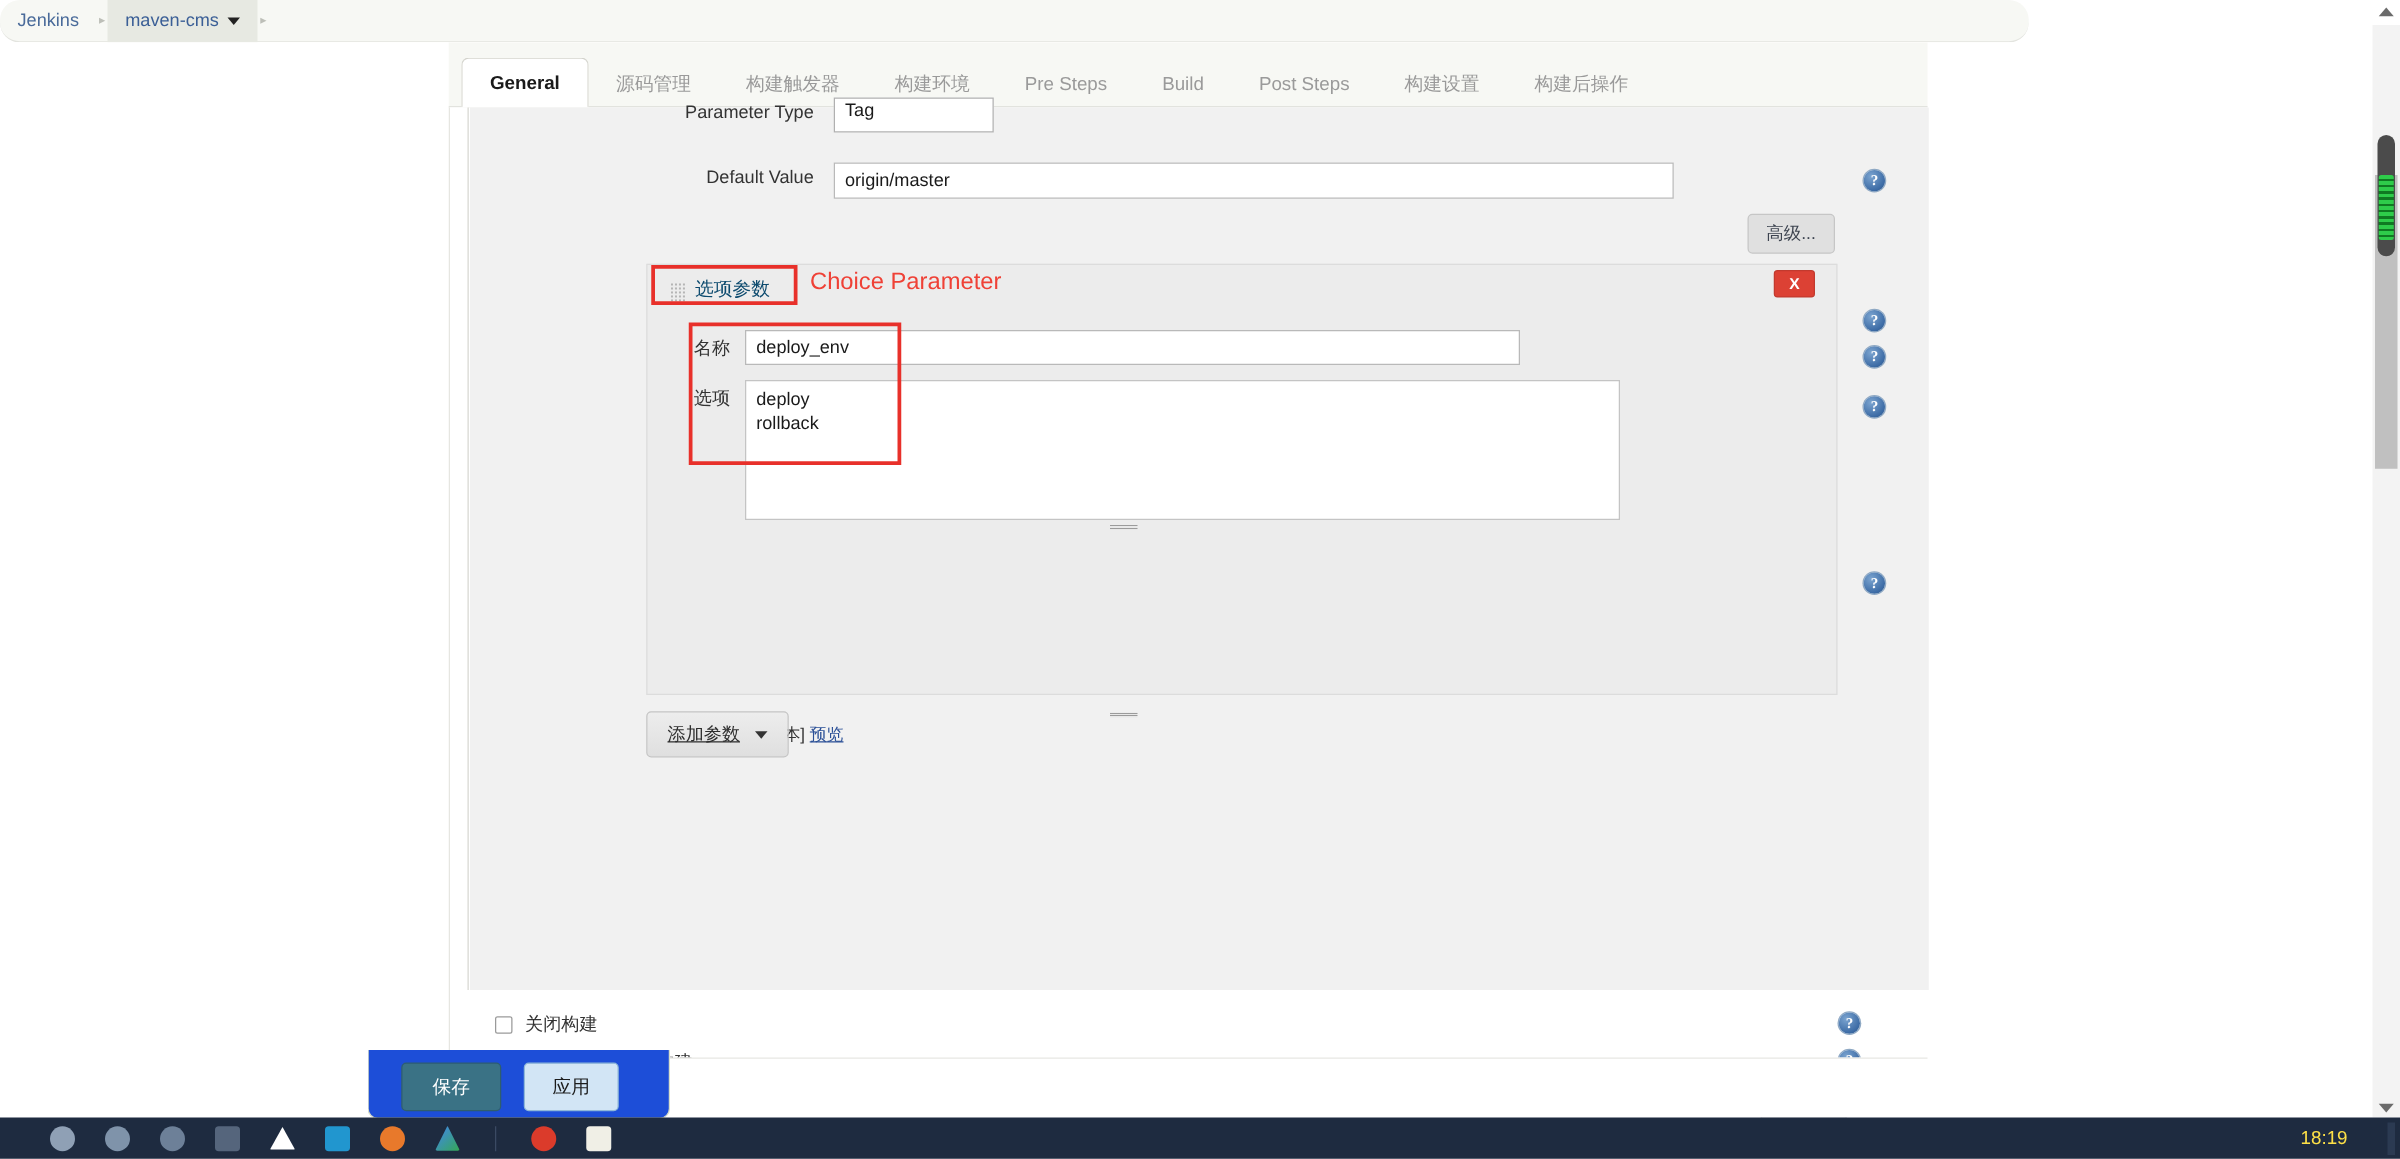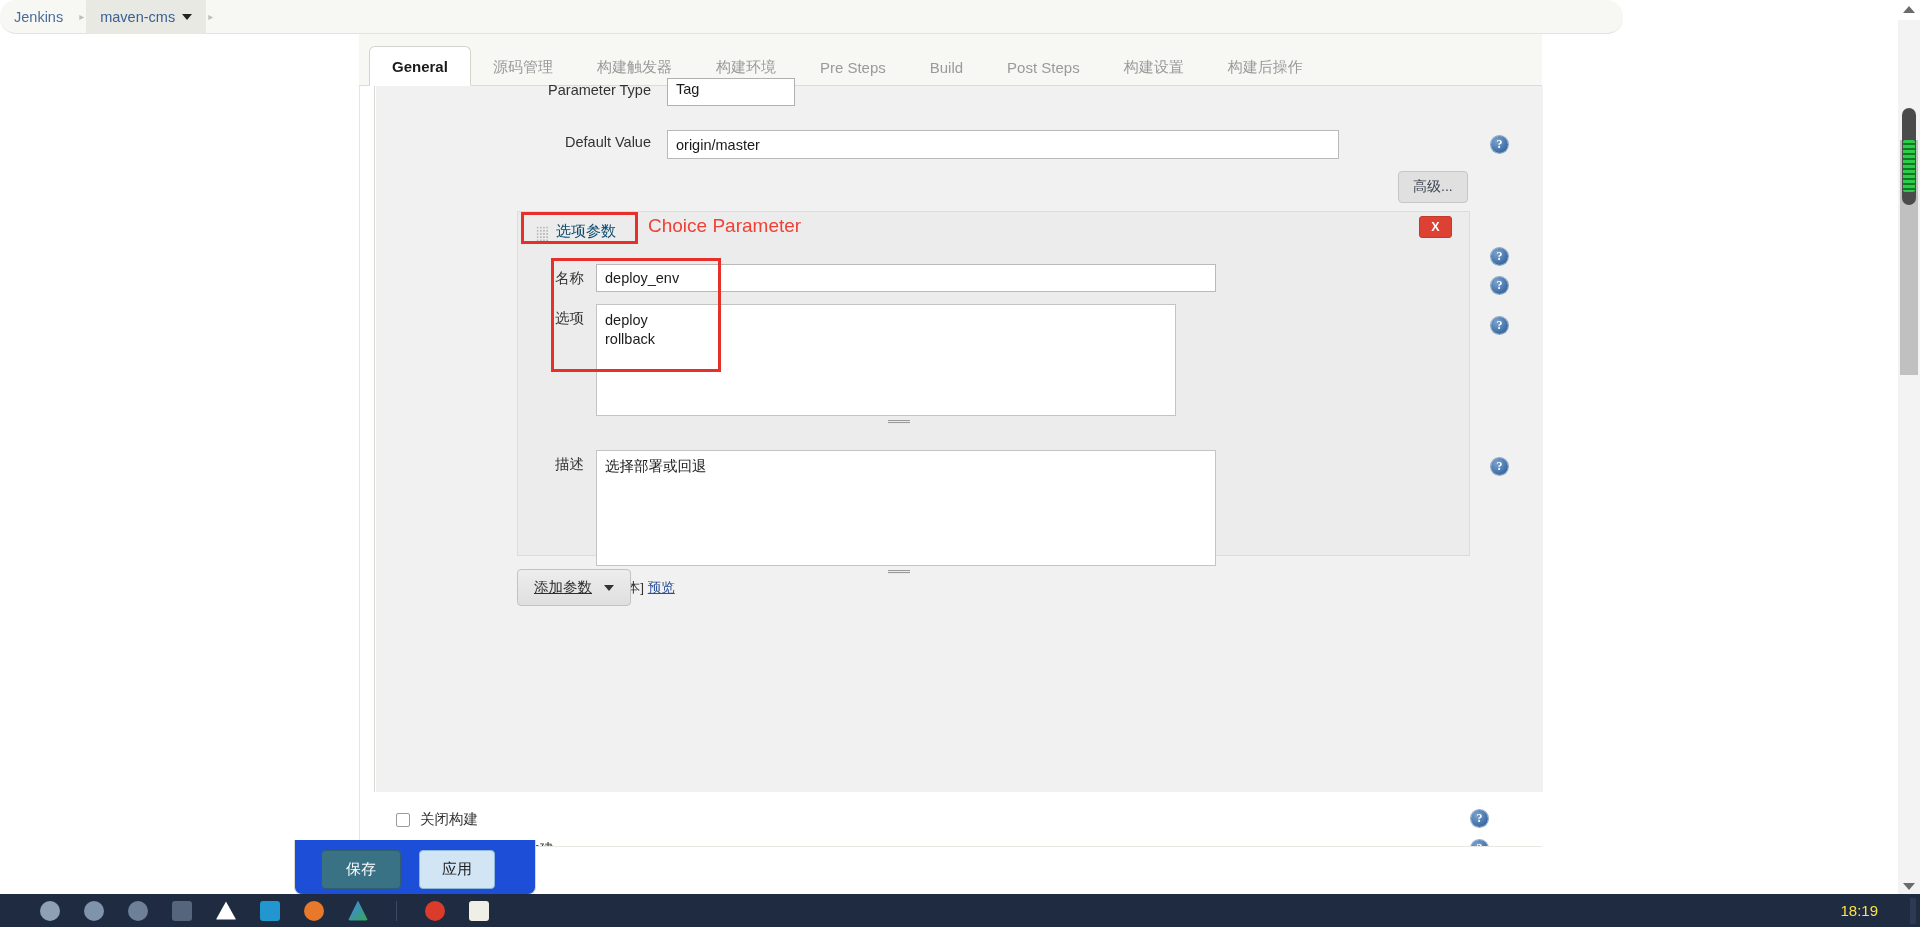--- a/index.html
+++ b/index.html
@@ -200,21 +200,21 @@
   .c-row { position: absolute; display: flex; align-items: flex-start; }
   .c-label {
     width: 52px; text-align: right;
     font-size: 14.5px; color: #333;
     margin-right: 12px; padding-top: 5px;
   }
   .name-row { left: 14px; top: 52px; }
   .name-input { width: 620px; height: 28px; }
   .opts-row { left: 14px; top: 92px; }
   .opts-ta {
-    width: 580px; height: 112px;
+    width: 700px; height: 112px;
     border: 1px solid #c4c4c4;
     background: #fff;
     font-size: 14.5px; color: #1a1a1a;
     padding: 6px 8px; line-height: 1.32;
     resize: none; overflow: hidden;
     font-family: "Liberation Sans", sans-serif;
     white-space: pre;
   }
   .desc-row { left: 14px; top: 238px; }
   .desc-ta {
@@ -468,24 +468,20 @@
 
         <div class="c-row opts-row">
           <div class="c-label">选项</div>
           <textarea class="opts-ta" style="">deploy
 rollback</textarea>
         </div>
         <div class="grip" style="left:370px; top:208px;"></div>
 
         <div class="hl-fields"></div>
 
-        <div class="c-row desc-row">
-          <div class="c-label">描述</div>
-          <textarea class="desc-ta" style="">选择部署或回退</textarea>
-        </div>
         <div class="grip" style="left:370px; top:358px;"></div>
 
         <div class="ta-footer">
           <span>[纯文本]</span>
           <a>预览</a>
         </div>
 
         <div class="help" style="left:973px; top:36px;">?</div>
         <div class="help" style="left:973px; top:65px;">?</div>
         <div class="help" style="left:973px; top:105px;">?</div>

